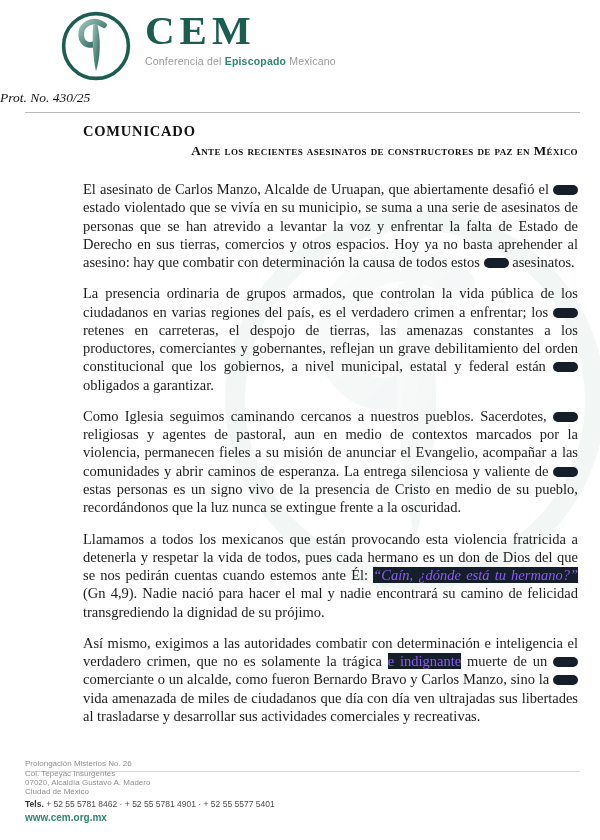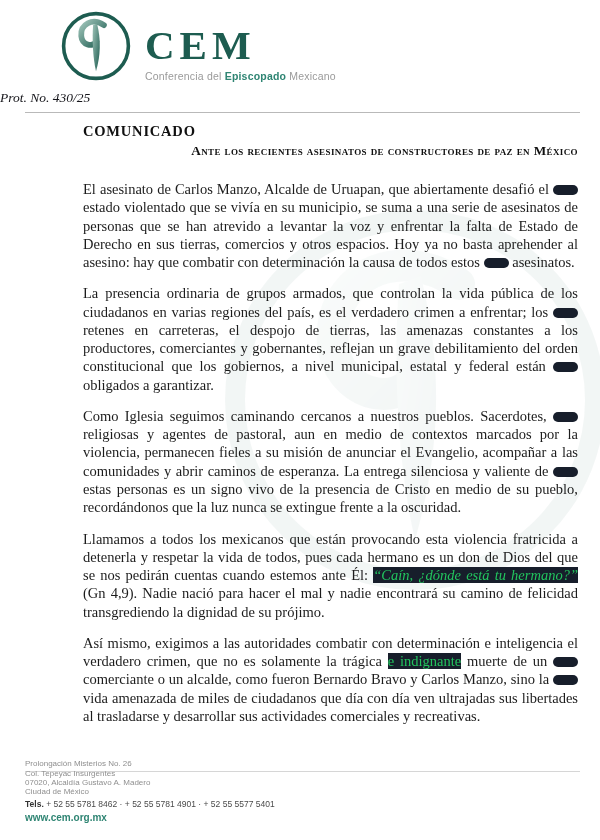--- a/index.html
+++ b/index.html
@@ -6,21 +6,21 @@
   html, body { background:#e8e8e8; }
   .page {
     position:relative; width:600px; height:840px; margin:0 auto;
     background:#ffffff; overflow:hidden; z-index:0;
     font-family:"Liberation Serif", serif; color:#1c1c1c;
   }
   .watermark {
     position:absolute; left:215px; top:200px; width:400px; height:400px;
     opacity:0.05; z-index:-1; pointer-events:none;
   }
-  .header { display:flex; align-items:flex-end; gap:13px; padding:10px 0 0 60px; }
+  .header { display:flex; align-items:flex-start; gap:13px; padding:10px 0 0 60px; }
   .logo-svg { width:72px; height:72px; display:block; }
   .brand-name {
     font-family:"Liberation Serif", serif; font-weight:bold;
     font-size:41px; line-height:1; letter-spacing:5px; color:#1d5c50;
   }
   .brand-tagline {
     font-family:"Liberation Sans", sans-serif; font-size:10.5px;
     color:#9a9a9a; margin-top:4px; letter-spacing:0.2px;
   }
   .tagline-em { color:#2f8573; font-weight:bold; }
@@ -30,21 +30,21 @@
   }
   .header-rule { border:none; border-top:1px solid #b9b9b9; margin:6px 20px 0 25px; }
   .doc-col { margin:10px 22px 0 83px; }
   .doc-title { font-size:14.5px; font-weight:bold; letter-spacing:0.8px; color:#101010; }
   .doc-subtitle {
     text-align:right; font-size:13.2px; font-weight:bold;
     font-variant:small-caps; letter-spacing:0.4px; color:#101010; margin-top:3px;
   }
   .doc-body { margin-top:21px; }
   .para { text-align:justify; font-size:14.5px; line-height:1.26; margin-bottom:13px; }
-  .hl { background:#171e2b; color:#22c55e; padding:0 0; }
+  .hl { background:#171e2b; color:#8b5cf6; padding:0 0; }
   .it { font-style:italic; }
   .blot {
     display:inline-block; width:25px; height:10px; background:#171e2b;
     border-radius:5px; vertical-align:-1px;
   }
   .footer-rule { position:absolute; left:25px; right:20px; bottom:68px; border-top:1px solid #d6d6d6; }
   .footer {
     position:absolute; left:25px; bottom:16px;
     font-family:"Liberation Sans", sans-serif; font-size:8px;
     line-height:1.16; color:#8f8f8f;

